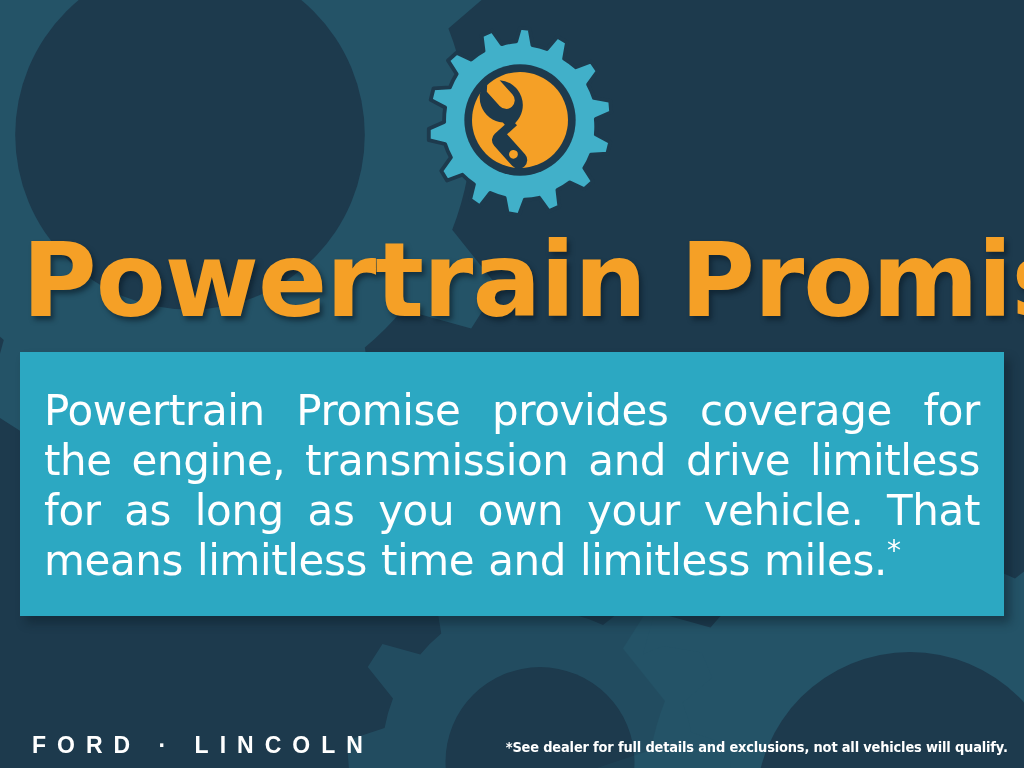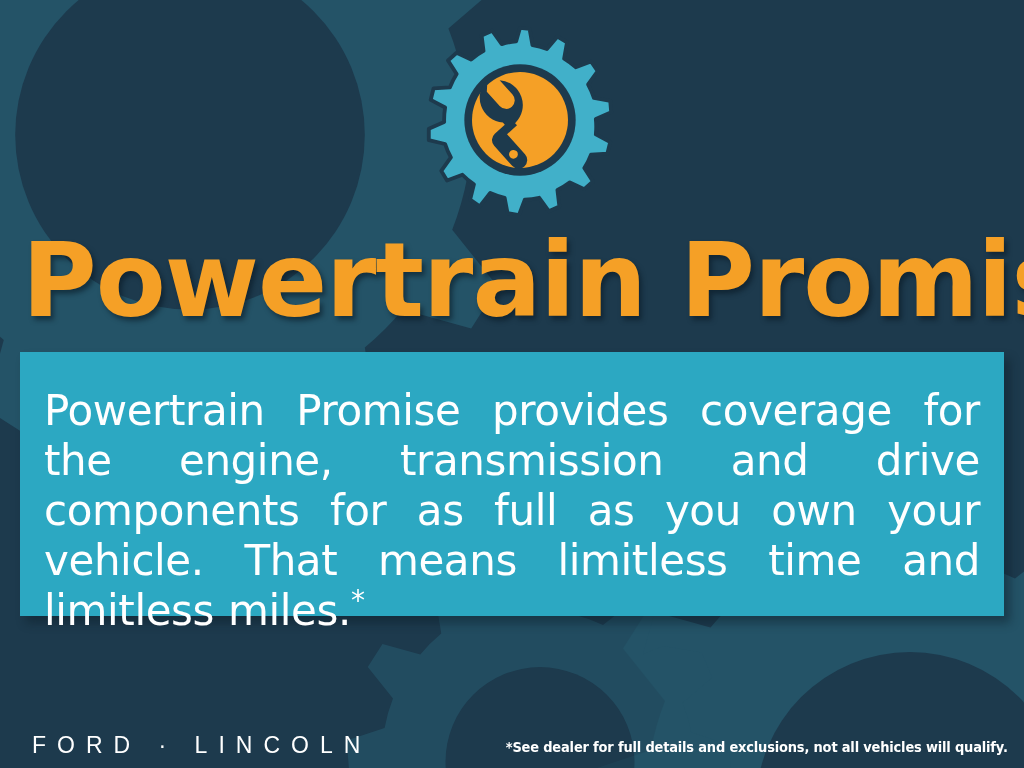--- a/index.html
+++ b/index.html
@@ -108,21 +108,21 @@
     top: 0;
     width: 300px;
     height: 90px;
   }
   .logo-sub {
     position: absolute;
     left: 4px;
     top: 92px;
     color: #ffffff;
     font-family: "Liberation Sans", sans-serif;
-    font-weight: 400;
+    font-weight: 700;
     font-size: 23px;
     letter-spacing: 11px;
     white-space: nowrap;
   }
 
   
   .disclaimer {
     position: absolute;
     right: 16px;
     bottom: 12px;
@@ -254,21 +254,21 @@
                    l0 -20 Z"></path>
           <circle cx="71" cy="122" r="4.6" fill="#f5a026"></circle>
         </g>
       </g>
     </svg>
   </div>
 
   <div class="headline">Powertrain Promise</div>
 
   <div class="message-box">
-    <p class="message-text"><span>Powertrain Promise provides coverage for the engine, transmission and drive components for as full as you own your vehicle. That means limitless time and limitless miles.</span><span class="asterisk">*</span></p>
+    <p class="message-text"><span>Powertrain Promise provides coverage for the engine, transmission and drive limitless for as long as you own your vehicle. That means limitless time and limitless miles.</span><span class="asterisk">*</span></p>
   </div>
 
   <div class="logo">
     <div class="logo-sub">FORD · LINCOLN</div>
   </div>
 
   <div class="disclaimer">*See dealer for full details and exclusions, not all vehicles will qualify.</div>
 
 </div>
 

